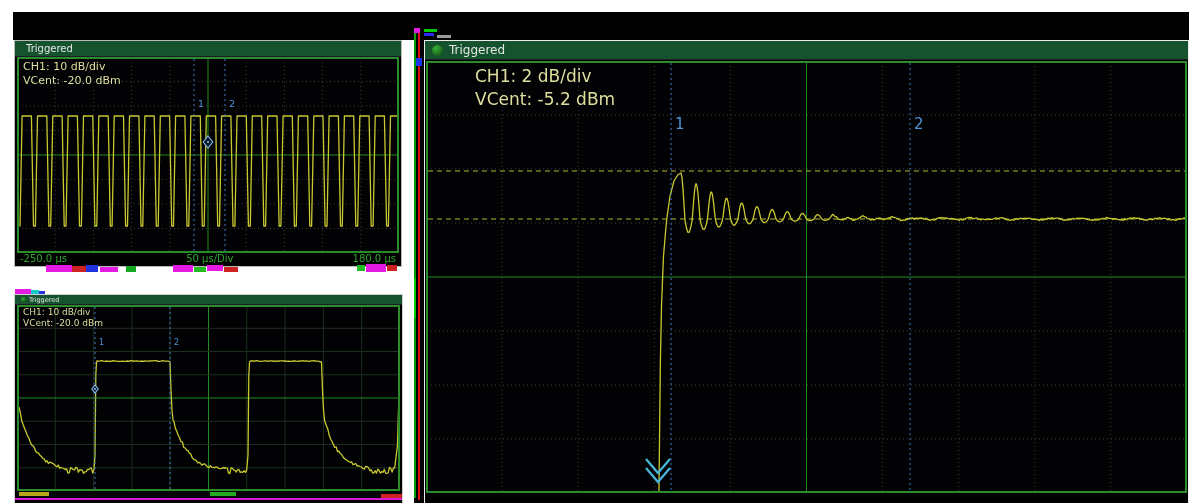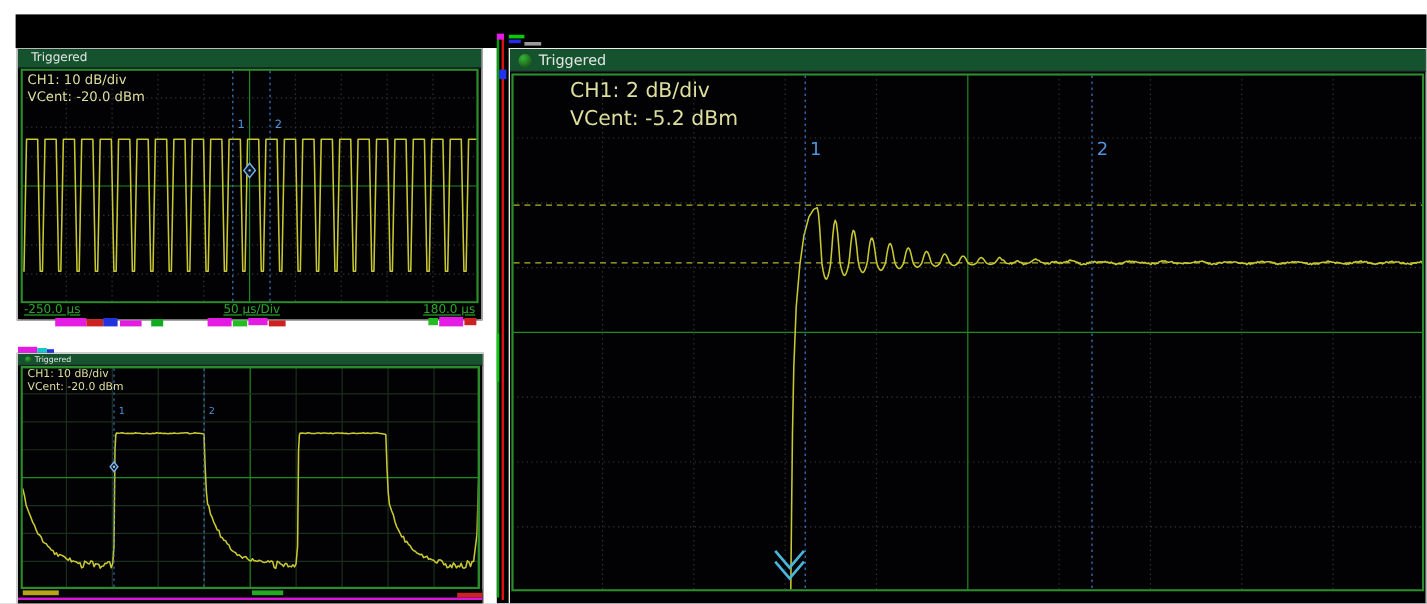--- a/index.html
+++ b/index.html
@@ -21,21 +21,21 @@
   .plot{position:absolute;background:#020204;}
   .win-tl .plot{left:2px;top:16px;width:382px;height:196px;}
   .win-bl .plot{left:2px;top:10px;width:383px;height:186px;}
   .win-r  .plot{left:1px;top:20px;width:761px;height:432px;}
   .plot svg{position:absolute;left:0;top:0;}
   .ch-label{position:absolute;color:#dede9e;z-index:3;white-space:nowrap;}
   .win-tl .ch-label{left:6px;top:3px;font-size:11px;line-height:14px;}
   .win-bl .ch-label{left:6px;top:2px;font-size:9px;line-height:11px;}
   .win-r  .ch-label{left:9px;top:4px;font-size:17px;line-height:23px;margin-left:40px;}
   .axisrow{position:absolute;display:flex;justify-content:space-between;color:#2da52d;background:#000;box-sizing:border-box;}
-  .win-tl .axisrow{left:2px;right:2px;top:212px;height:13px;font-size:10px;line-height:12px;padding:0 3px;text-decoration:underline;}
+  .win-tl .axisrow{left:2px;right:2px;top:212px;height:13px;font-size:10px;line-height:12px;padding:0 3px;}
   .win-r  .axisrow{left:1px;right:1px;top:452px;height:11px;font-size:11px;line-height:12px;padding:0 3px;overflow:hidden;}
   .bl-bottom{position:absolute;left:0;right:0;top:196px;height:13px;background:#040404;overflow:hidden;}
   .art{position:absolute;}
   .rstrip{position:absolute;left:414px;top:28px;width:10px;height:475px;background:#000;}
 </style>
 </head>
 <body>
 
 <div class="stage">
   <div class="top-strip"></div>

